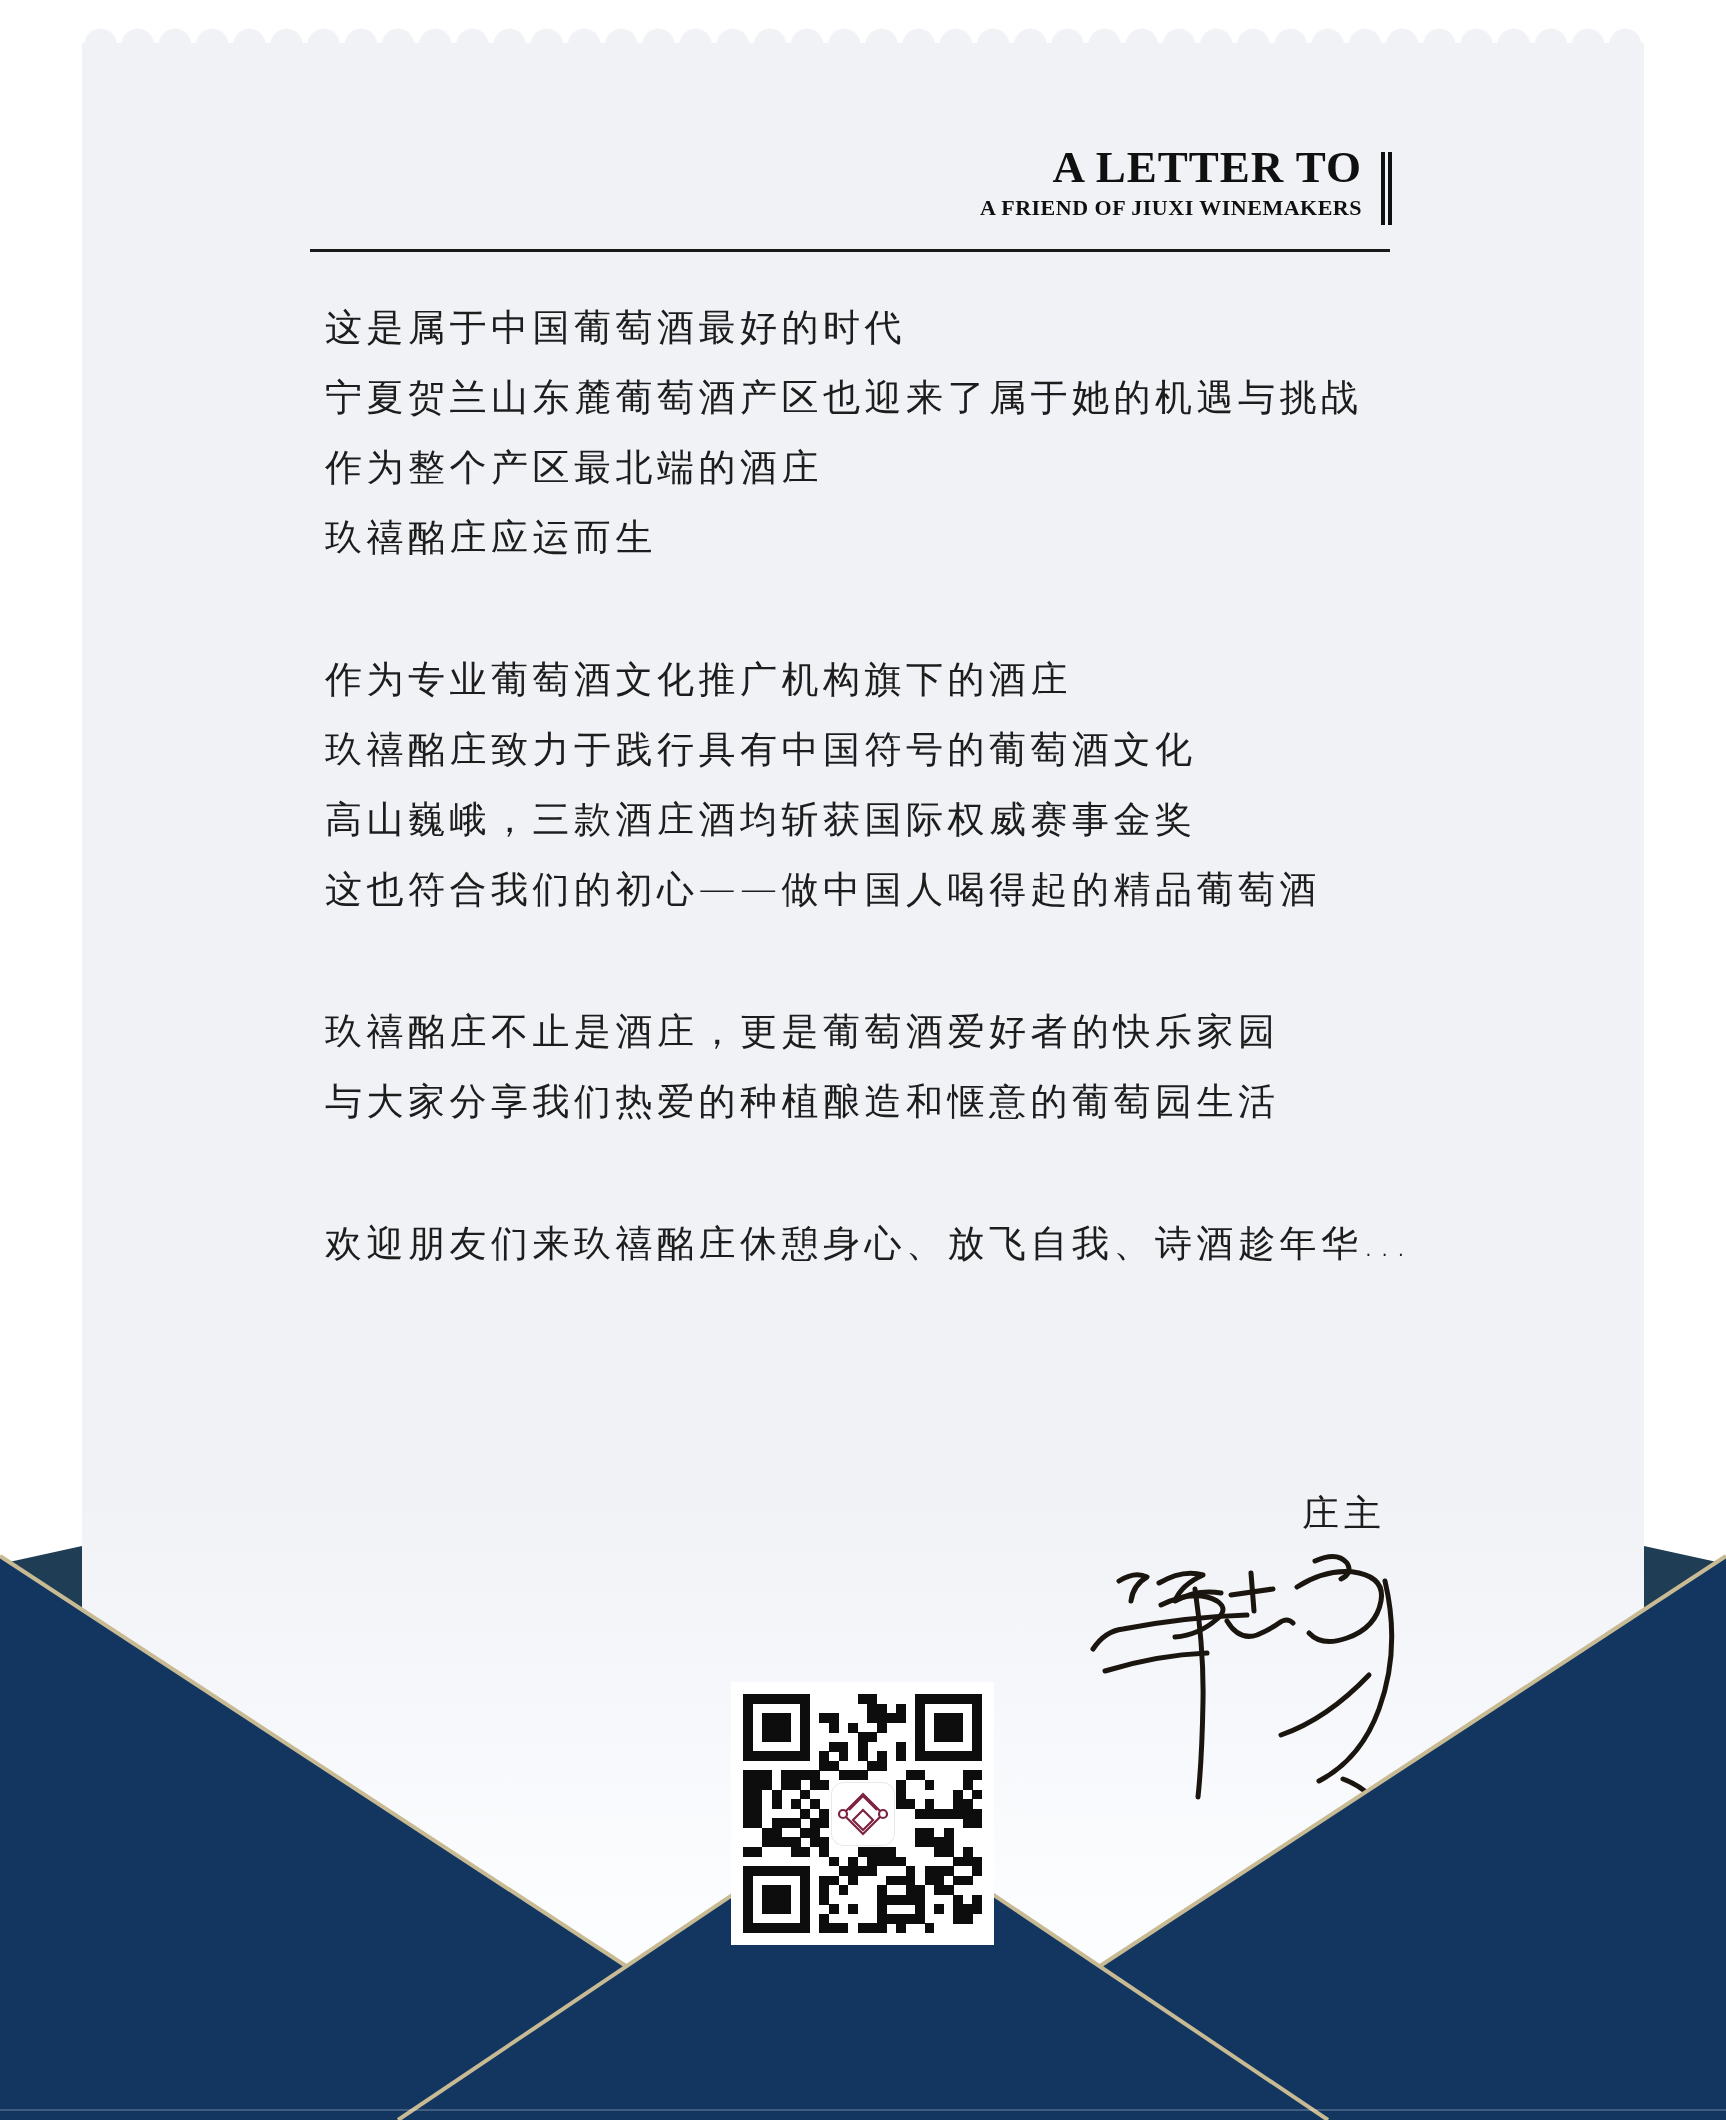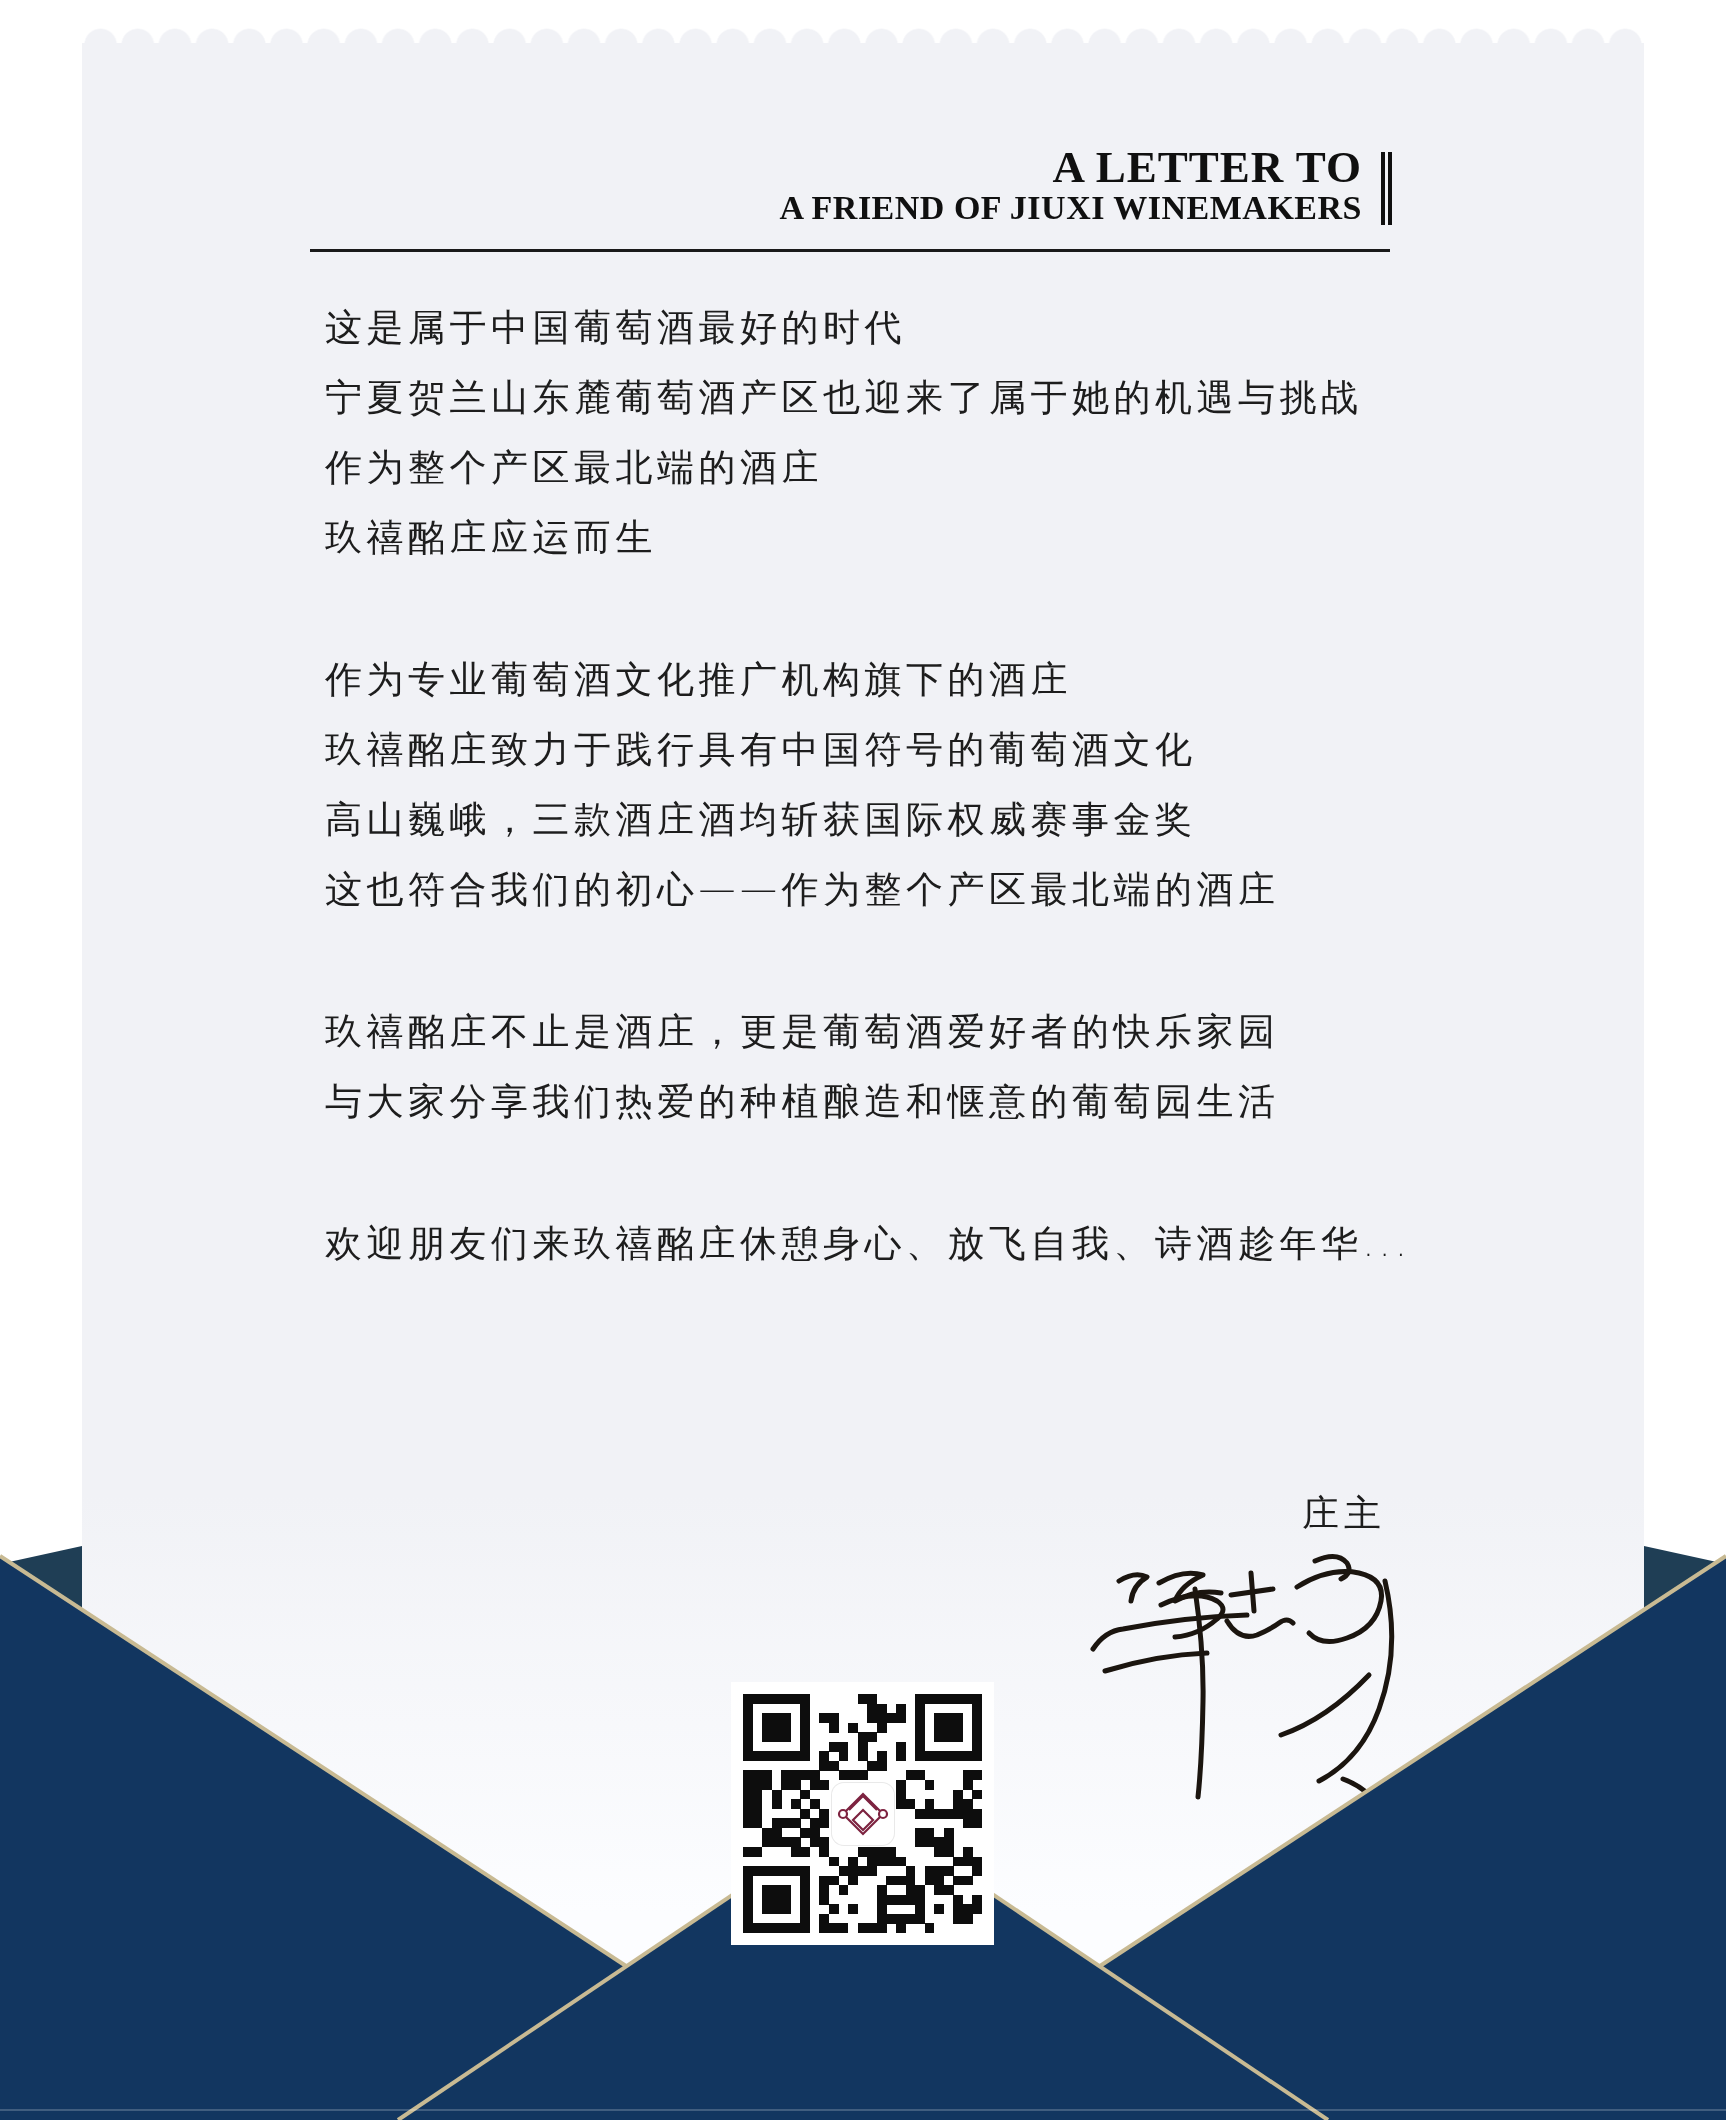--- a/index.html
+++ b/index.html
@@ -11,21 +11,21 @@
          background:linear-gradient(180deg,var(--paper) 0%,var(--paper) 70%,var(--paper-glow) 90%);}
   .paper-edge{position:absolute;left:0;top:-15px;width:100%;height:15px;
          background-image:radial-gradient(circle 17px at 50% 17px,var(--paper) 15.5px,rgba(0,0,0,0) 17px);
          background-size:37.2px 15px;background-repeat:repeat-x;}
 
   
   .header{position:absolute;left:0;top:100px;width:1280px;text-align:right;color:var(--header-ink);}
   .header-title{font-family:"Liberation Serif","DejaVu Serif",serif;font-weight:700;
                 font-size:45px;line-height:48px;letter-spacing:1px;}
   .header-subtitle{font-family:"Liberation Serif","DejaVu Serif",serif;font-weight:700;
-                font-size:34px;line-height:30px;margin-top:2px;letter-spacing:0.5px;}
+                font-size:22px;line-height:30px;margin-top:2px;letter-spacing:0.5px;}
   .double-bars{position:absolute;left:1299px;top:109px;height:73px;display:flex;gap:3px;}
   .double-bars i{display:block;width:4px;height:73px;background:var(--header-ink);}
   .header-rule{position:absolute;left:228px;top:206px;width:1080px;height:3px;background:#1a1a1a;}
 
   
   .letter-body{position:absolute;left:231px;top:250px;width:1180px;color:var(--ink);
                font-size:37px;font-weight:300;line-height:70px;letter-spacing:4.5px;}
   .para{margin:0 0 72px 12px;}
   .para:last-child{margin-bottom:0;}
   .closing{position:absolute;left:1220px;top:1451px;font-size:37px;line-height:40px;
@@ -64,21 +64,21 @@
       <div class="para">
         <div>这是属于中国葡萄酒最好的时代</div>
         <div>宁夏贺兰山东麓葡萄酒产区也迎来了属于她的机遇与挑战</div>
         <div>作为整个产区最北端的酒庄</div>
         <div>玖禧酩庄应运而生</div>
       </div>
       <div class="para">
         <div>作为专业葡萄酒文化推广机构旗下的酒庄</div>
         <div>玖禧酩庄致力于践行具有中国符号的葡萄酒文化</div>
         <div>高山巍峨，三款酒庄酒均斩获国际权威赛事金奖</div>
-        <div>这也符合我们的初心——作为整个产区最北端的酒庄</div>
+        <div>这也符合我们的初心——做中国人喝得起的精品葡萄酒</div>
       </div>
       <div class="para">
         <div>玖禧酩庄不止是酒庄，更是葡萄酒爱好者的快乐家园</div>
         <div>与大家分享我们热爱的种植酿造和惬意的葡萄园生活</div>
       </div>
       <div class="para">
         <div>欢迎朋友们来玖禧酩庄休憩身心、放飞自我、诗酒趁年华...</div>
       </div>
     </div>
 

